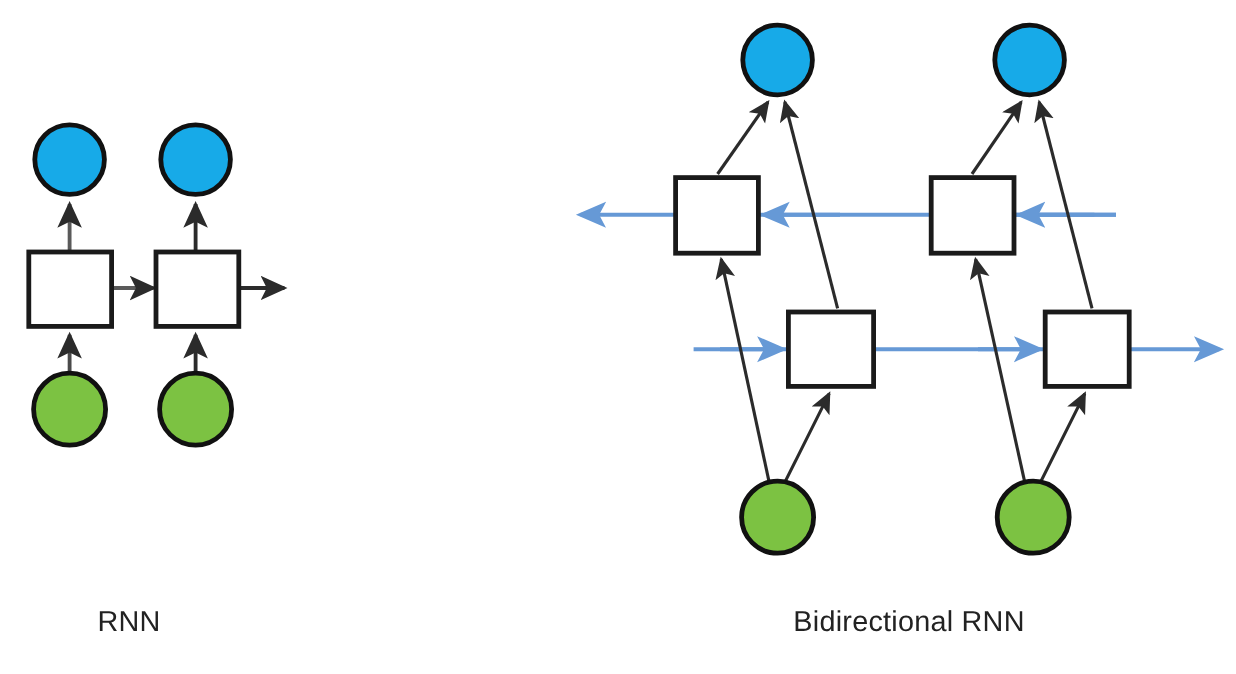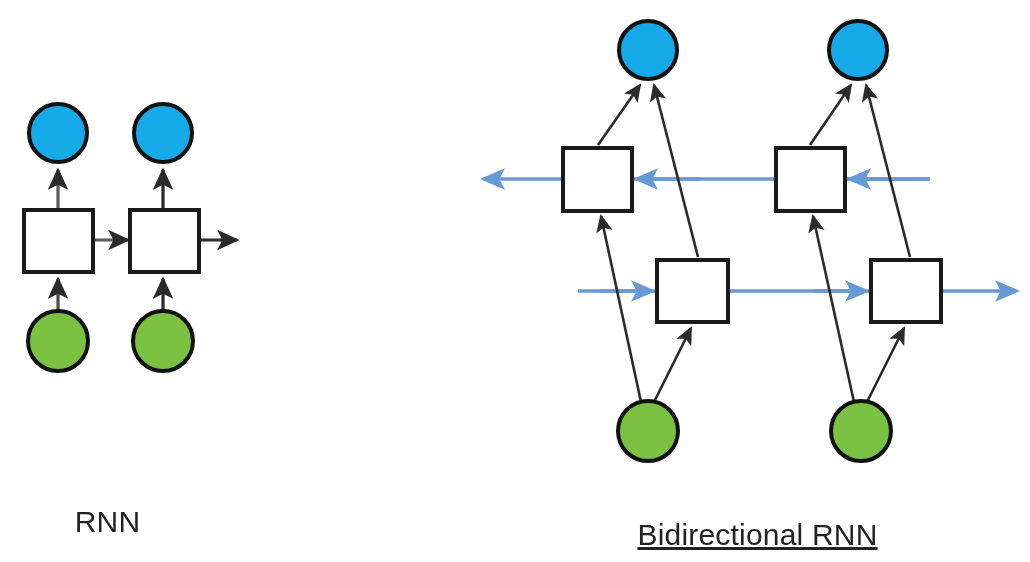--- a/index.html
+++ b/index.html
@@ -21,37 +21,36 @@
     position: absolute;
     left: 0;
     top: 0;
     width: 1030px;
     height: 562px;
     display: block;
   }
   .caption {
     position: absolute;
     font-family: "Liberation Sans", sans-serif;
-    font-size: 30px;
+    font-size: 24px;
     font-weight: 400;
     color: #222222;
     letter-spacing: 0.2px;
     white-space: nowrap;
     text-align: center;
   }
   #caption-rnn {
     left: 0px;
     top: 505px;
     width: 215px;
   }
   #caption-birnn {
     left: 545px;
-    top: 518px;
+    top: 505px;
     width: 425px;
-    text-decoration: underline;
   }
 </style>
 </head>
 <body>
 
 <div id="canvas">
 
   <svg id="diagram-svg" viewBox="0 0 1030 562" xmlns="http://www.w3.org/2000/svg">
 
     <defs>

